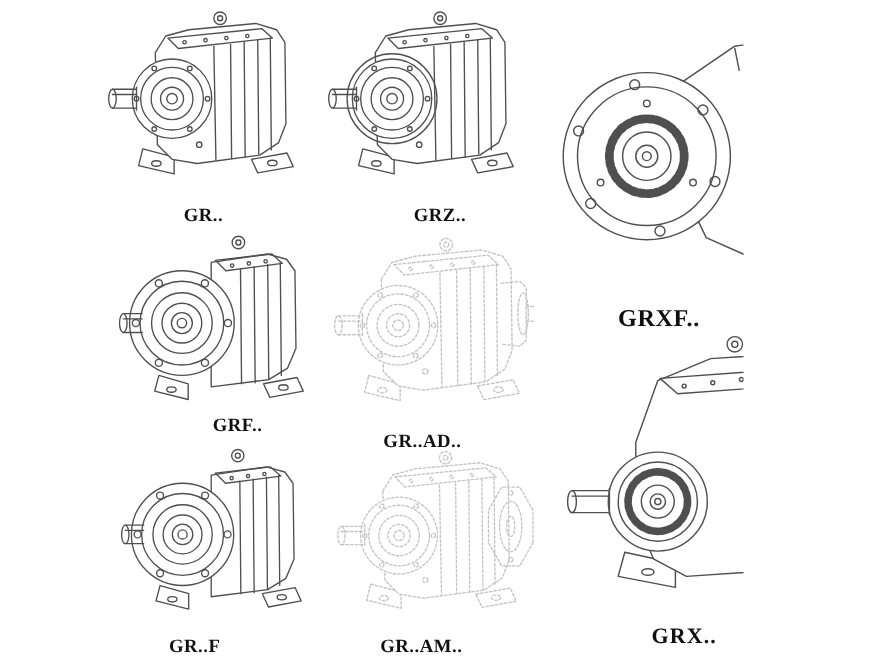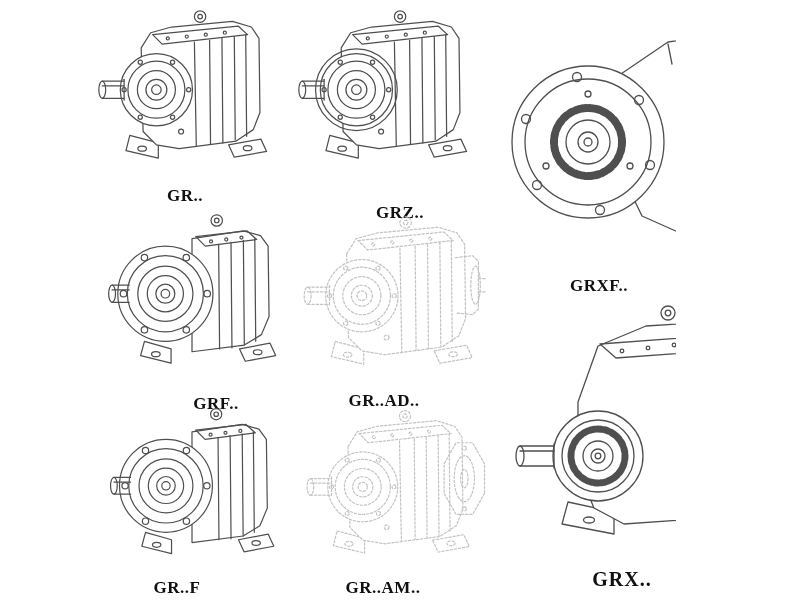--- a/index.html
+++ b/index.html
@@ -28,21 +28,21 @@
   }
   .model-label {
     position: absolute;
     transform: translateX(-50%);
     font-weight: bold;
     font-size: 17px;
     letter-spacing: 0.5px;
     color: var(--label, #101010);
     white-space: nowrap;
   }
-  .model-label.lg { font-size: 17px; }
+  .model-label.lg { font-size: 22px; }
   .model-label.xl { font-size: 20px; letter-spacing: 1px; }
   .defs-holder { position: absolute; width: 0; height: 0; overflow: hidden; }
 </style>
 </head>
 <body>
 
 <svg class="defs-holder" width="0" height="0" aria-hidden="true">
   <defs>
 
     <symbol id="sym-foot" viewBox="0 0 200 185">
@@ -171,35 +171,35 @@
     </svg>
   </figure>
   <div class="model-label" style="left:185px; top:186px;">GR..</div>
 
   <figure class="figure" style="left:288px; top:6px; width:190px; height:176px;">
     <svg class="draw" viewBox="0 0 200 185" preserveAspectRatio="xMidYMid meet">
       <use href="#sym-foot"></use>
       <circle cx="72" cy="88" r="43"></circle>
     </svg>
   </figure>
-  <div class="model-label" style="left:400px; top:203px;">GRZ..</div>
+  <div class="model-label" style="left:400px; top:186px;">GRZ..</div>
 
   <figure class="figure" style="left:500px; top:4px; width:290px; height:265px;">
     <svg class="draw" viewBox="0 0 290 265" preserveAspectRatio="xMidYMid meet">
       <use href="#sym-grxf"></use>
     </svg>
   </figure>
   <div class="model-label lg" style="left:599px; top:276px;">GRXF..</div>
 
   <figure class="figure" style="left:96px; top:210px; width:192px; height:176px;">
     <svg class="draw" viewBox="0 0 200 185" preserveAspectRatio="xMidYMid meet">
       <use href="#sym-flange"></use>
     </svg>
   </figure>
-  <div class="model-label" style="left:216px; top:394px;">GRF..</div>
+  <div class="model-label" style="left:216px; top:377px;">GRF..</div>
 
   <figure class="figure" style="left:286px; top:212px; width:205px; height:176px;">
     <svg class="draw muted" viewBox="0 0 215 185" preserveAspectRatio="xMidYMid meet">
       <use href="#sym-foot"></use>
       <g>
         <path d="M178,48 L196,46 L202,52 L202,102 L196,108 L178,106"></path>
         <ellipse cx="199" cy="77" rx="5" ry="20"></ellipse>
         <path d="M202,70 L210,70 M202,84 L210,84"></path>
       </g>
     </svg>

